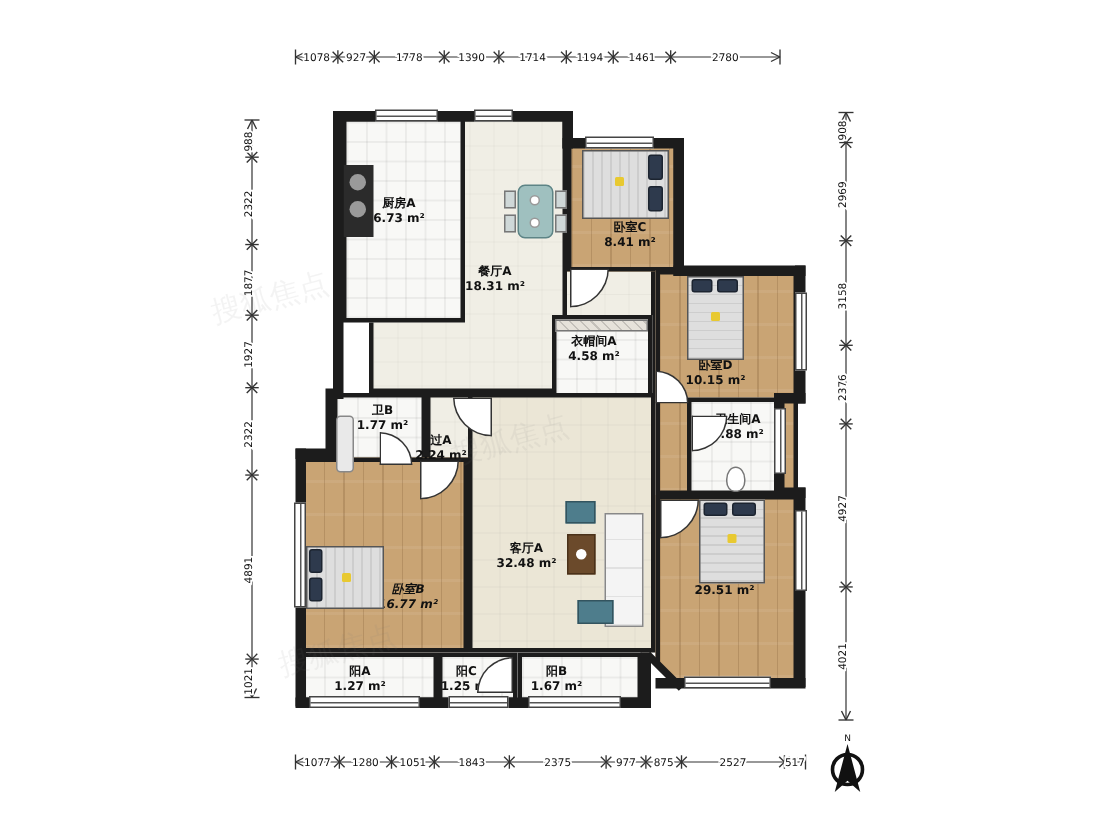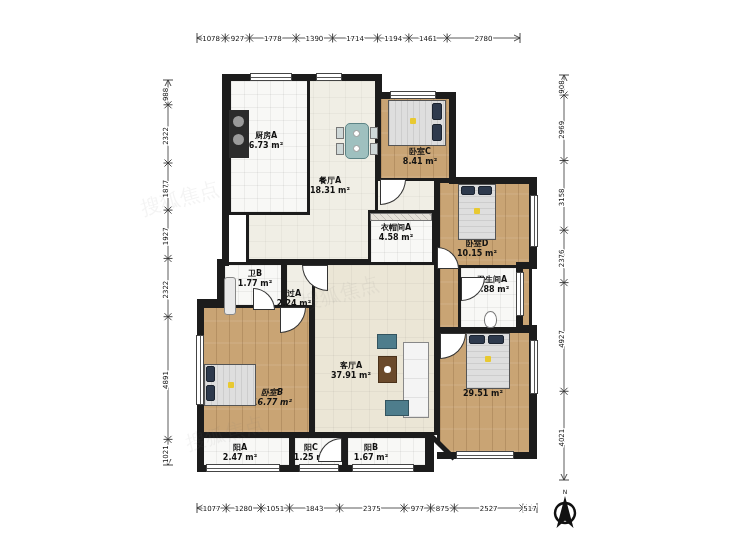--- a/index.html
+++ b/index.html
@@ -109,31 +109,31 @@
         <div class="area">4.88 m²</div>
       </div>
       <div class="room floor-wood" style="left: 200px; top: 305px; width: 112px; height: 130px;"></div>
       <div class="room-label" style="left: 272px; top: 388px; font-style: italic;">
         <div>卧室B</div>
         <div class="area">16.77 m²</div>
       </div>
       <div class="room floor-living" style="left: 312px; top: 262px; width: 125px; height: 173px;"></div>
       <div class="room-label" style="left: 351px; top: 361px;">
         <div>客厅A</div>
-        <div class="area">37.91 m²</div>
+        <div class="area">32.48 m²</div>
       </div>
       <div class="room floor-wood" style="left: 437px; top: 330px; width: 95px; height: 125px;"></div>
       <div class="room-label" style="left: 483px; top: 379px;">
         <div>卧室A</div>
         <div class="area">29.51 m²</div>
       </div>
       <div class="room floor-tile-white" style="left: 200px; top: 435px; width: 92px; height: 33px;"></div>
       <div class="room-label" style="left: 240px; top: 443px;">
         <div>阳A</div>
-        <div class="area">2.47 m²</div>
+        <div class="area">1.27 m²</div>
       </div>
       <div class="room floor-tile-white" style="left: 292px; top: 435px; width: 53px; height: 33px;"></div>
       <div class="room-label" style="left: 311px; top: 443px;">
         <div>阳C</div>
         <div class="area">1.25 m²</div>
       </div>
       <div class="room floor-tile-white" style="left: 345px; top: 435px; width: 83px; height: 33px;"></div>
       <div class="room-label" style="left: 371px; top: 443px;">
         <div>阳B</div>
         <div class="area">1.67 m²</div>

